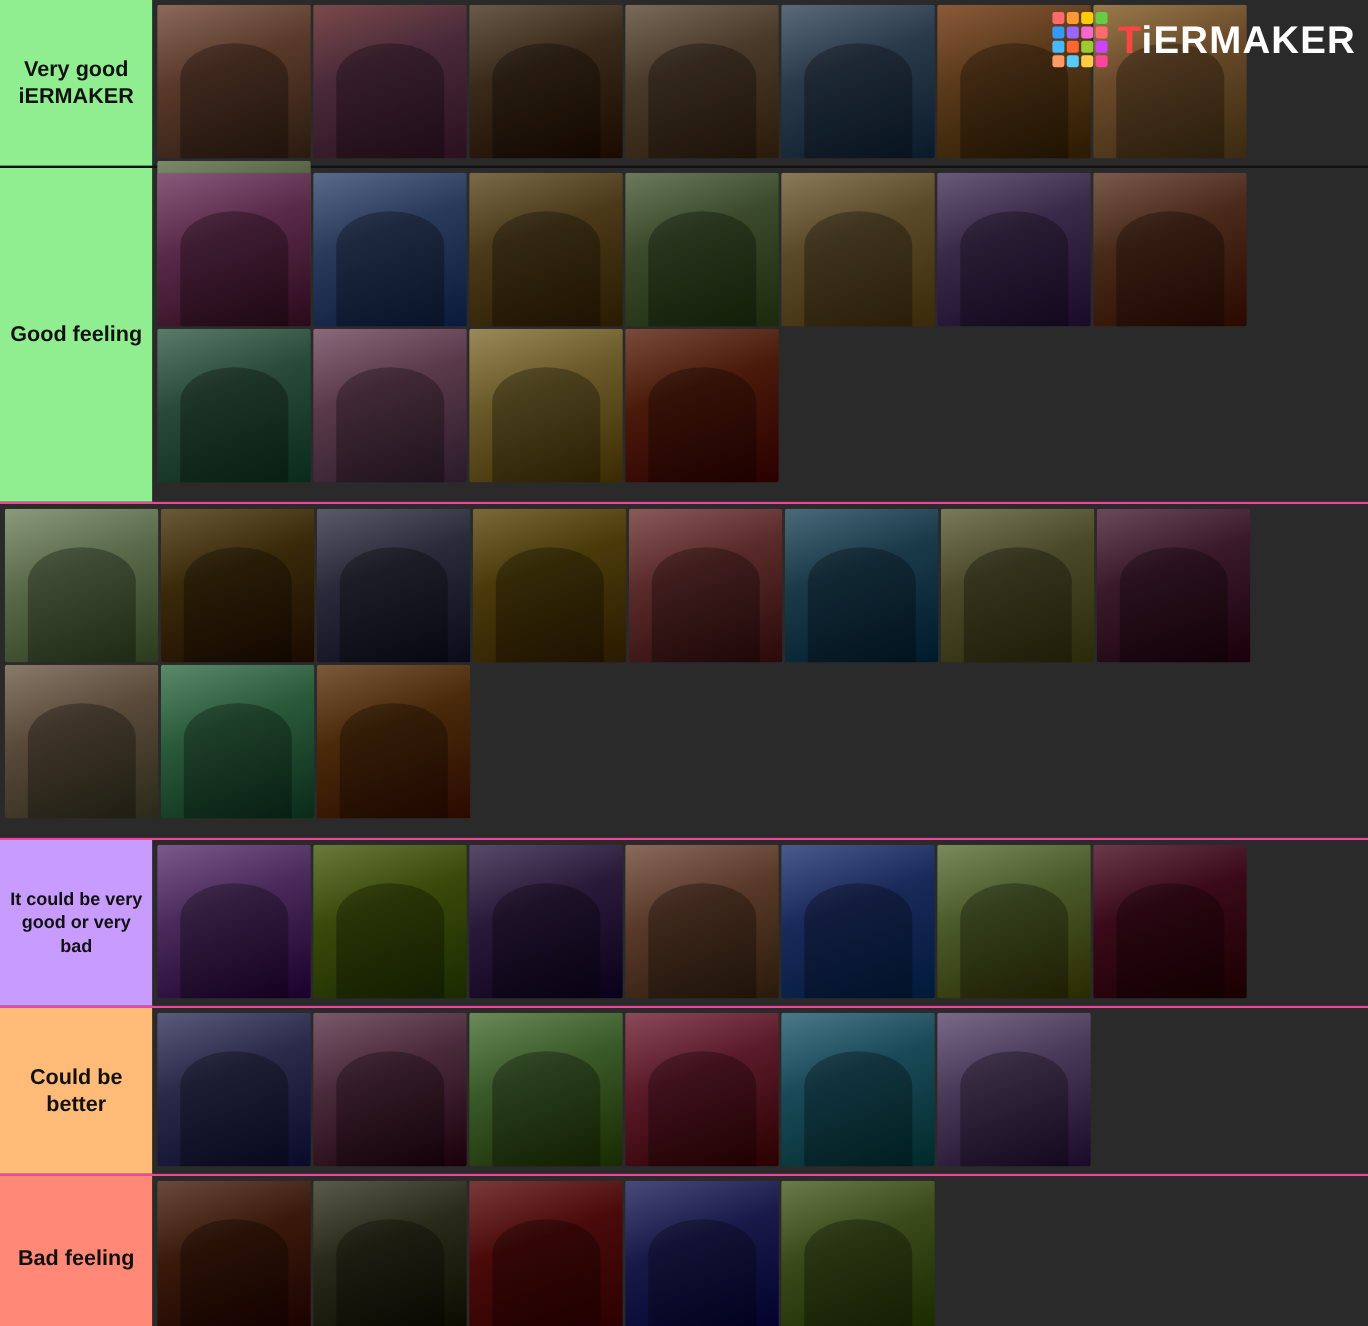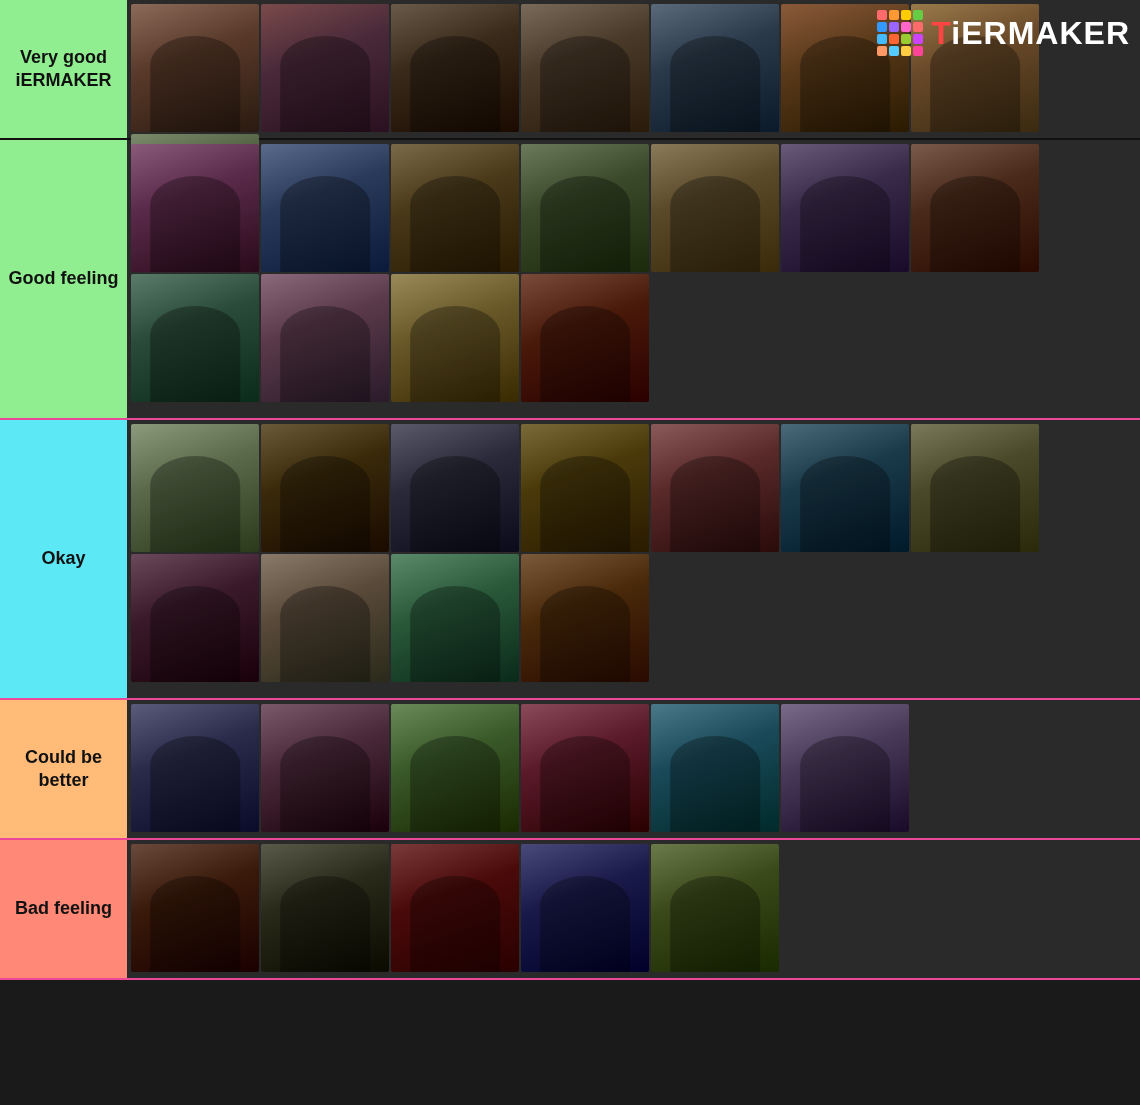--- a/index.html
+++ b/index.html
@@ -283,21 +283,20 @@
       <div class="char-slot">
           <div class="char-portrait char-a10"></div>
         </div>
       <div class="char-slot">
           <div class="char-portrait char-a11"></div>
         </div>
     </div>
   </div>
 
   <div class="tier-row" style="min-height:280px;">
-    <div class="tier-label tier-b">Okay</div>
     <div class="tier-content">
       <div class="char-slot">
           <div class="char-portrait char-b1"></div>
         </div>
       <div class="char-slot">
           <div class="char-portrait char-b2"></div>
         </div>
       <div class="char-slot">
           <div class="char-portrait char-b3"></div>
         </div>
@@ -321,20 +320,46 @@
         </div>
       <div class="char-slot">
           <div class="char-portrait char-b10"></div>
         </div>
       <div class="char-slot">
           <div class="char-portrait char-b11"></div>
         </div>
     </div>
   </div>
 
+  <div class="tier-row" style="min-height:140px;">
+    <div class="tier-label tier-c" style="font-size:15px;">It could be very good or very bad</div>
+    <div class="tier-content">
+      <div class="char-slot">
+          <div class="char-portrait char-c1"></div>
+        </div>
+      <div class="char-slot">
+          <div class="char-portrait char-c2"></div>
+        </div>
+      <div class="char-slot">
+          <div class="char-portrait char-c3"></div>
+        </div>
+      <div class="char-slot">
+          <div class="char-portrait char-c4"></div>
+        </div>
+      <div class="char-slot">
+          <div class="char-portrait char-c5"></div>
+        </div>
+      <div class="char-slot">
+          <div class="char-portrait char-c6"></div>
+        </div>
+      <div class="char-slot">
+          <div class="char-portrait char-c7"></div>
+        </div>
+    </div>
+  </div>
 
   <div class="tier-row" style="min-height:140px;">
     <div class="tier-label tier-d">Could be better</div>
     <div class="tier-content">
       <div class="char-slot">
           <div class="char-portrait char-d1"></div>
         </div>
       <div class="char-slot">
           <div class="char-portrait char-d2"></div>
         </div>

